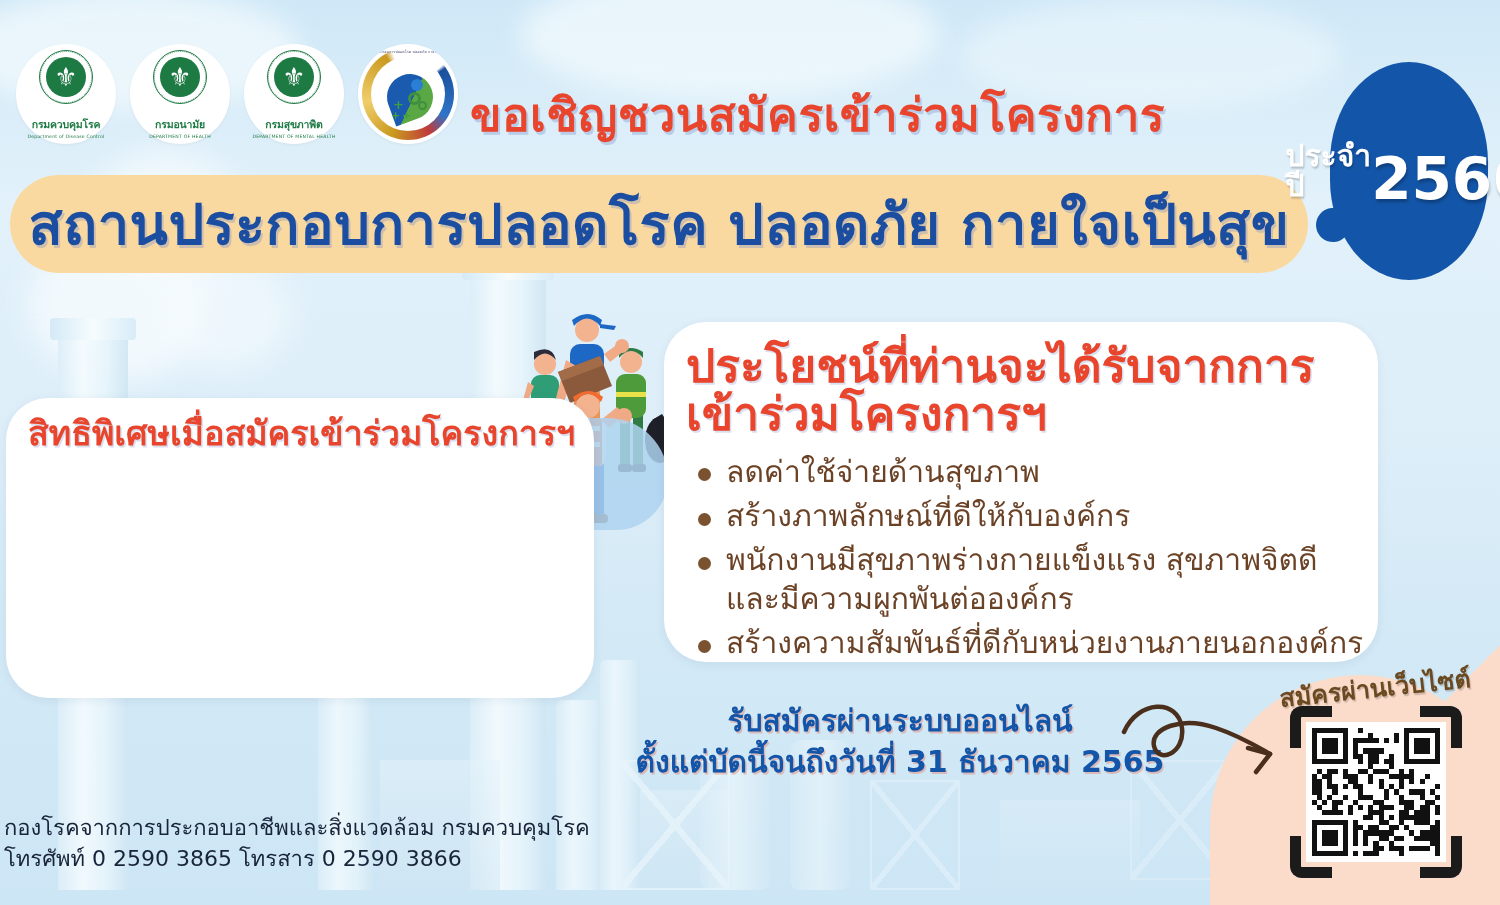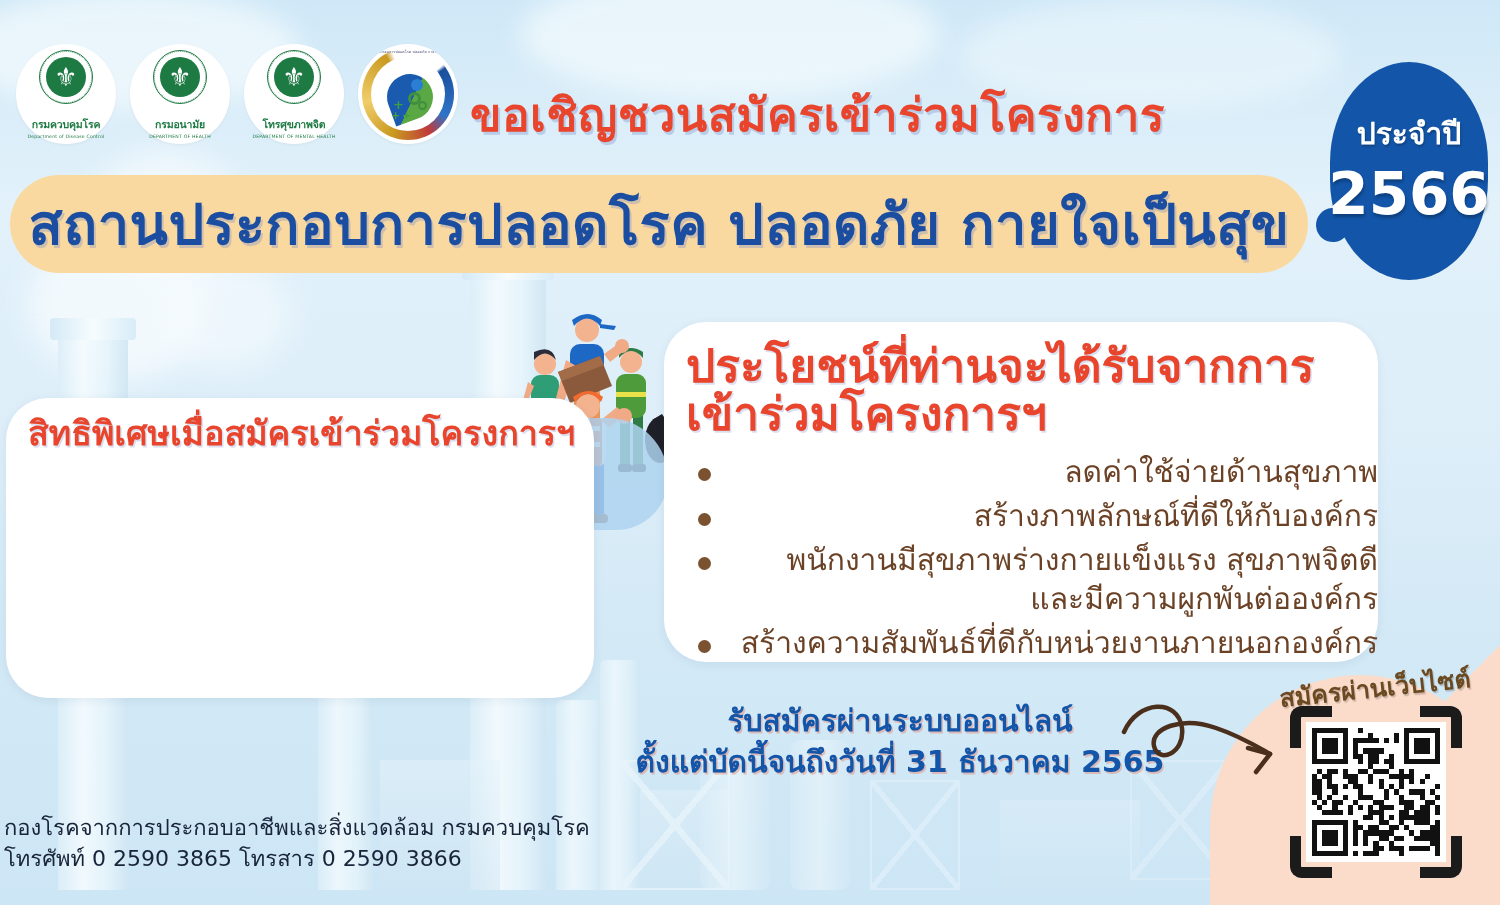--- a/index.html
+++ b/index.html
@@ -142,21 +142,21 @@
   .yellow-banner .txt {
     font-size:56px; font-weight:bold; color:#1b4ea0;
     text-shadow:2px 3px 0 rgba(120,140,200,.35);
     letter-spacing:.5px; white-space:nowrap;
   }
 
   
   .year-bubble {
     position:absolute; left:1330px; top:62px; width:158px; height:218px;
     background:#1355a8; border-radius:50%/46%;
-    display:flex; flex-direction:column; align-items:center; justify-content:center;
+    display:flex; flex-direction:row; align-items:center; justify-content:center;
     color:#ffffff;
   }
   .year-bubble:after {
     content:""; position:absolute; left:-14px; top:146px;
     width:34px; height:34px; background:#1355a8;
     border-radius:50% 10% 50% 50%;
     transform:rotate(18deg);
   }
   .year-label {
     font-size:30px; font-weight:bold; position:relative; z-index:2;
@@ -179,21 +179,21 @@
     color:#e8452c; font-weight:bold;
     text-shadow:1.5px 2px 0 rgba(120,140,200,.28);
     line-height:1.05;
   }
   .card-left .card-title { font-size:34px; padding:18px 0 0 22px; }
   .card-right .card-title { font-size:46px; padding:20px 0 0 22px; }
 
   ul.bullets { list-style:none; margin:0; }
   ul.bullets li {
     position:relative; color:#6b4226; line-height:1.28;
-    padding-left:42px; margin-bottom:6px;text-align:right;
+    padding-left:42px; margin-bottom:6px;
   }
   ul.bullets li:before {
     content:""; position:absolute; left:14px; top:.52em;
     width:13px; height:13px; border-radius:50%; background:#7a5230;
   }
   .card-left ul.bullets { margin:18px 0 0 14px; font-size:31px; }
   .card-right ul.bullets { margin:14px 0 0 20px; font-size:30px; }
 
   
   .workers { position:absolute; left:508px; top:300px; width:180px; height:230px; }
@@ -306,21 +306,21 @@
       <div class="logo-en">DEPARTMENT OF HEALTH</div>
     </div>
 
     <div class="logo-circle">
       <div class="moph-seal">
         <div class="ringtext"></div>
         <div class="inner">
             <span class="caduceus">⚜</span>
           </div>
       </div>
-      <div class="logo-th">โทรศุขภาพจิต</div>
+      <div class="logo-th">กรมสุขภาพิต</div>
       <div class="logo-en">DEPARTMENT OF MENTAL HEALTH</div>
     </div>
 
     <div class="prog-logo">
       <div class="prog-ring"></div>
       <div class="prog-inner">
         <div class="prog-swoosh"></div>
         <div class="prog-head"></div>
         <span class="prog-cross" style="left:22px;top:40px;">+</span>
         <span class="prog-cross" style="left:20px;top:52px;font-size:11px;">+</span>

